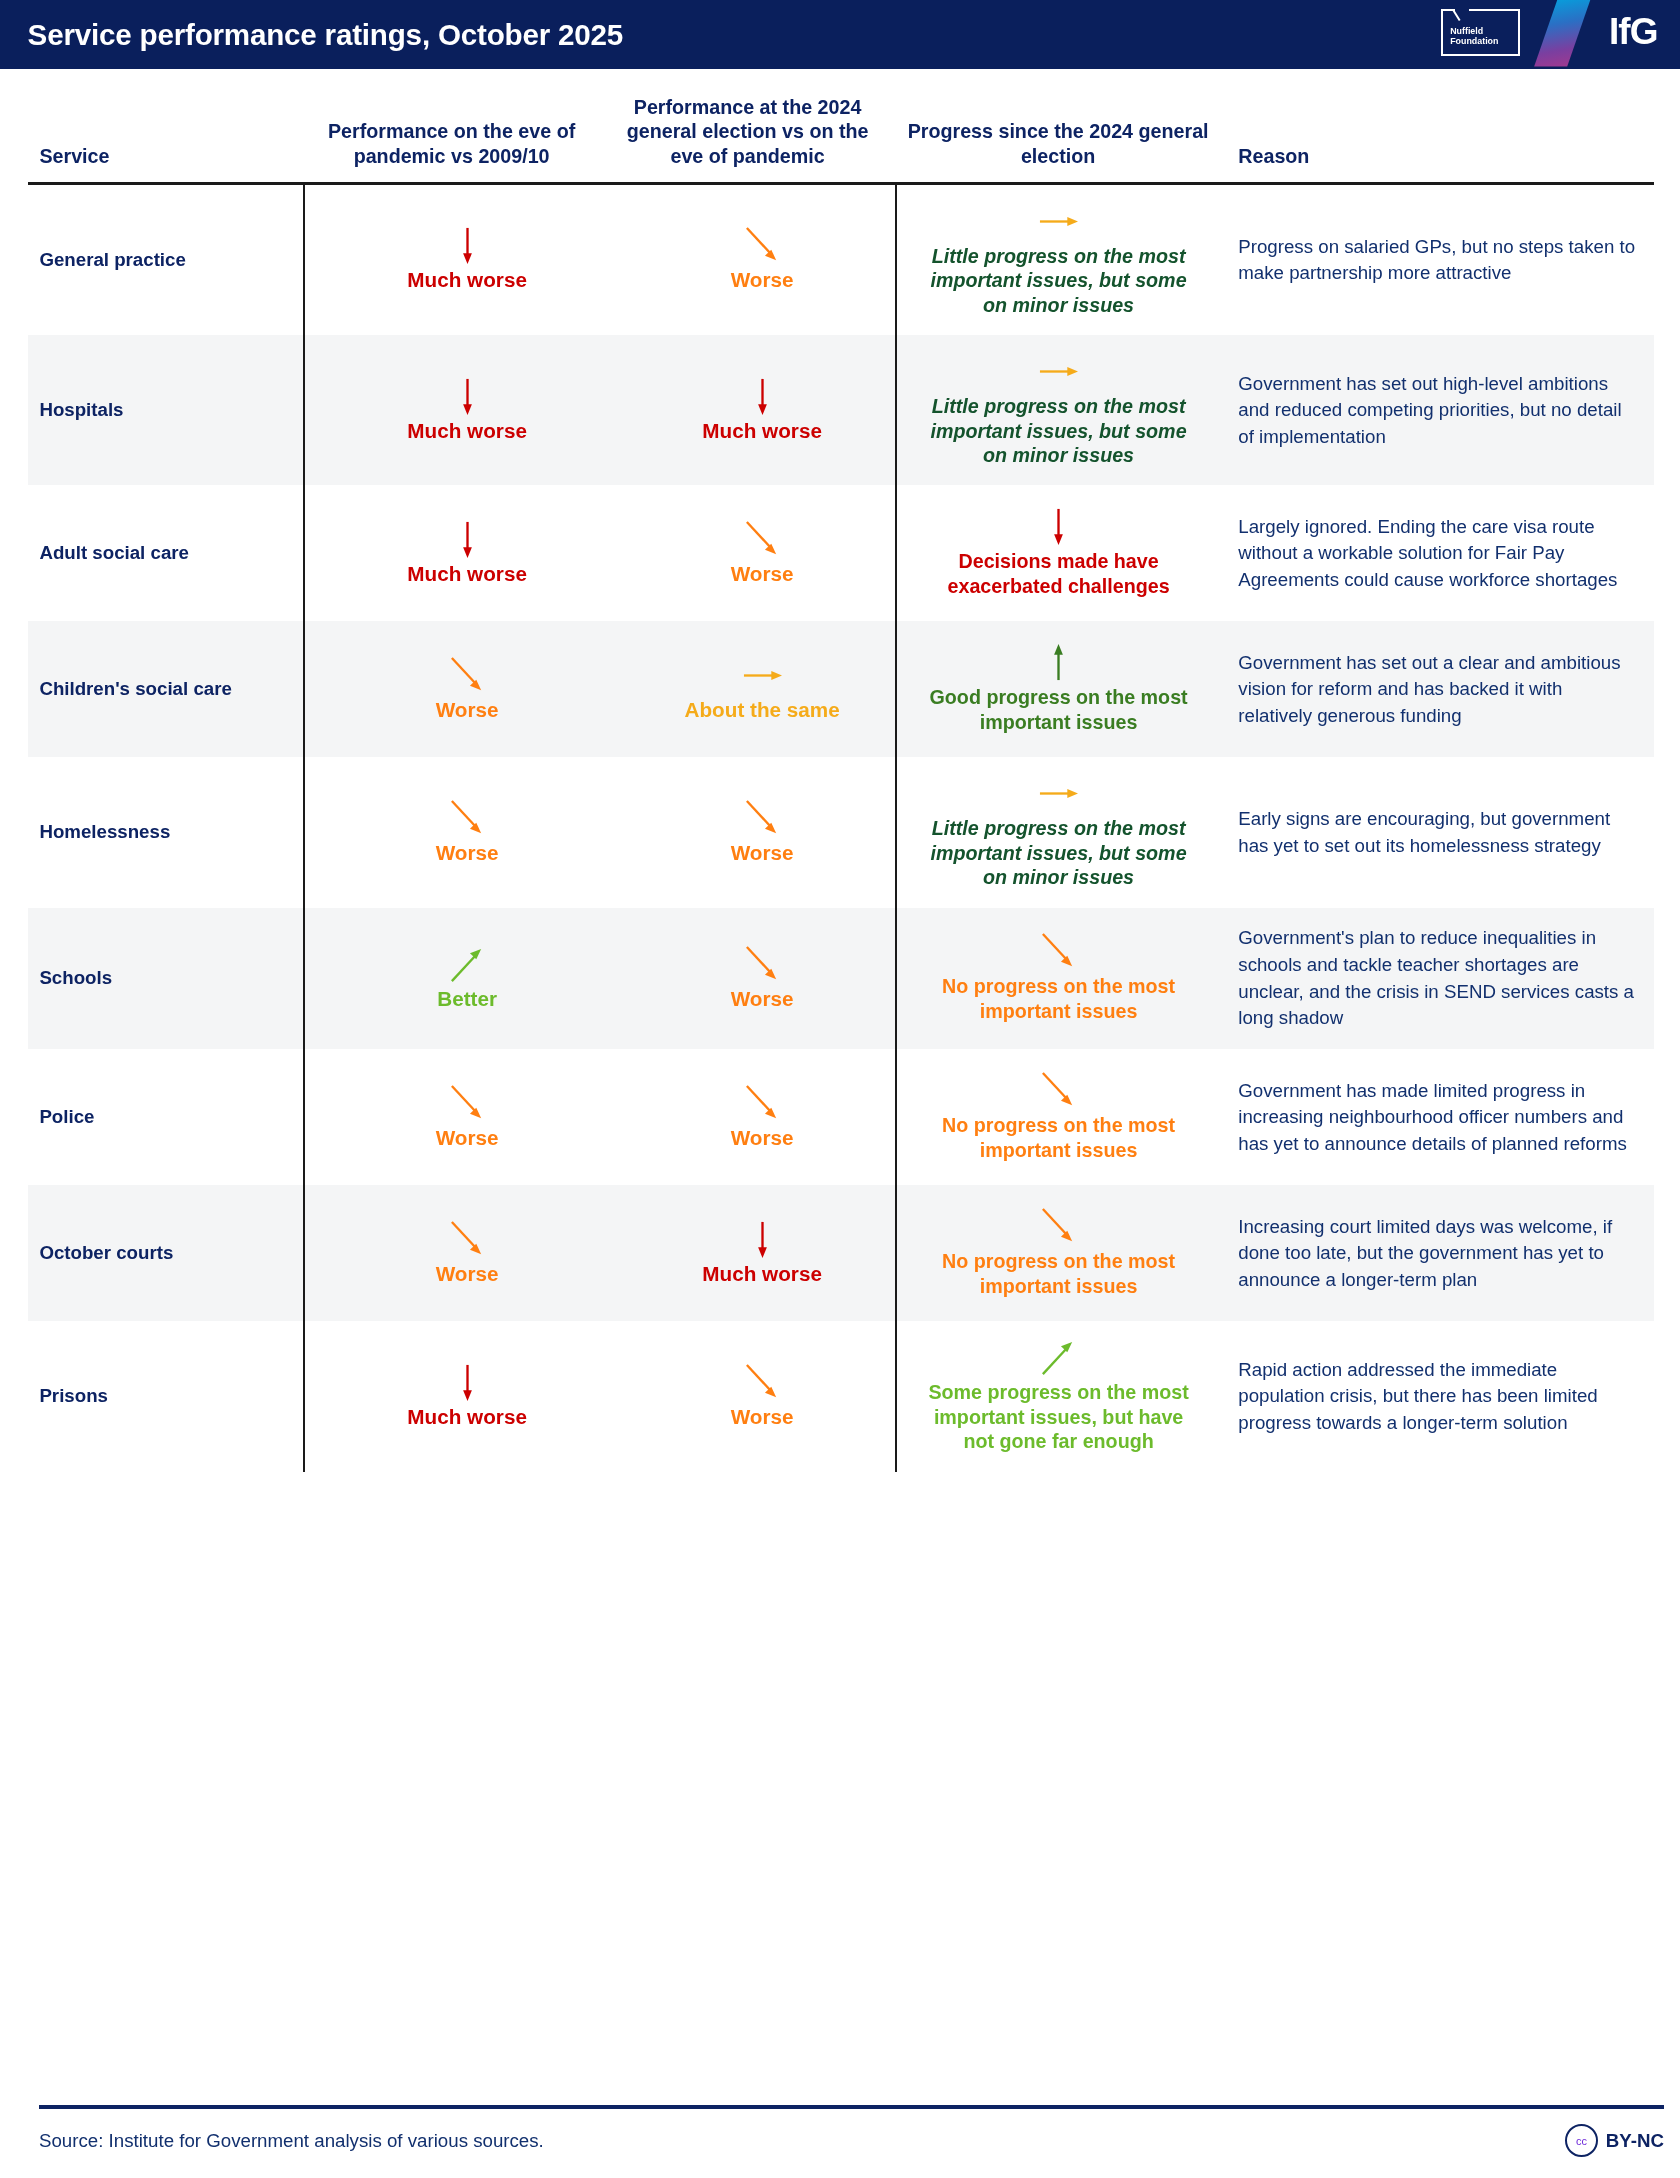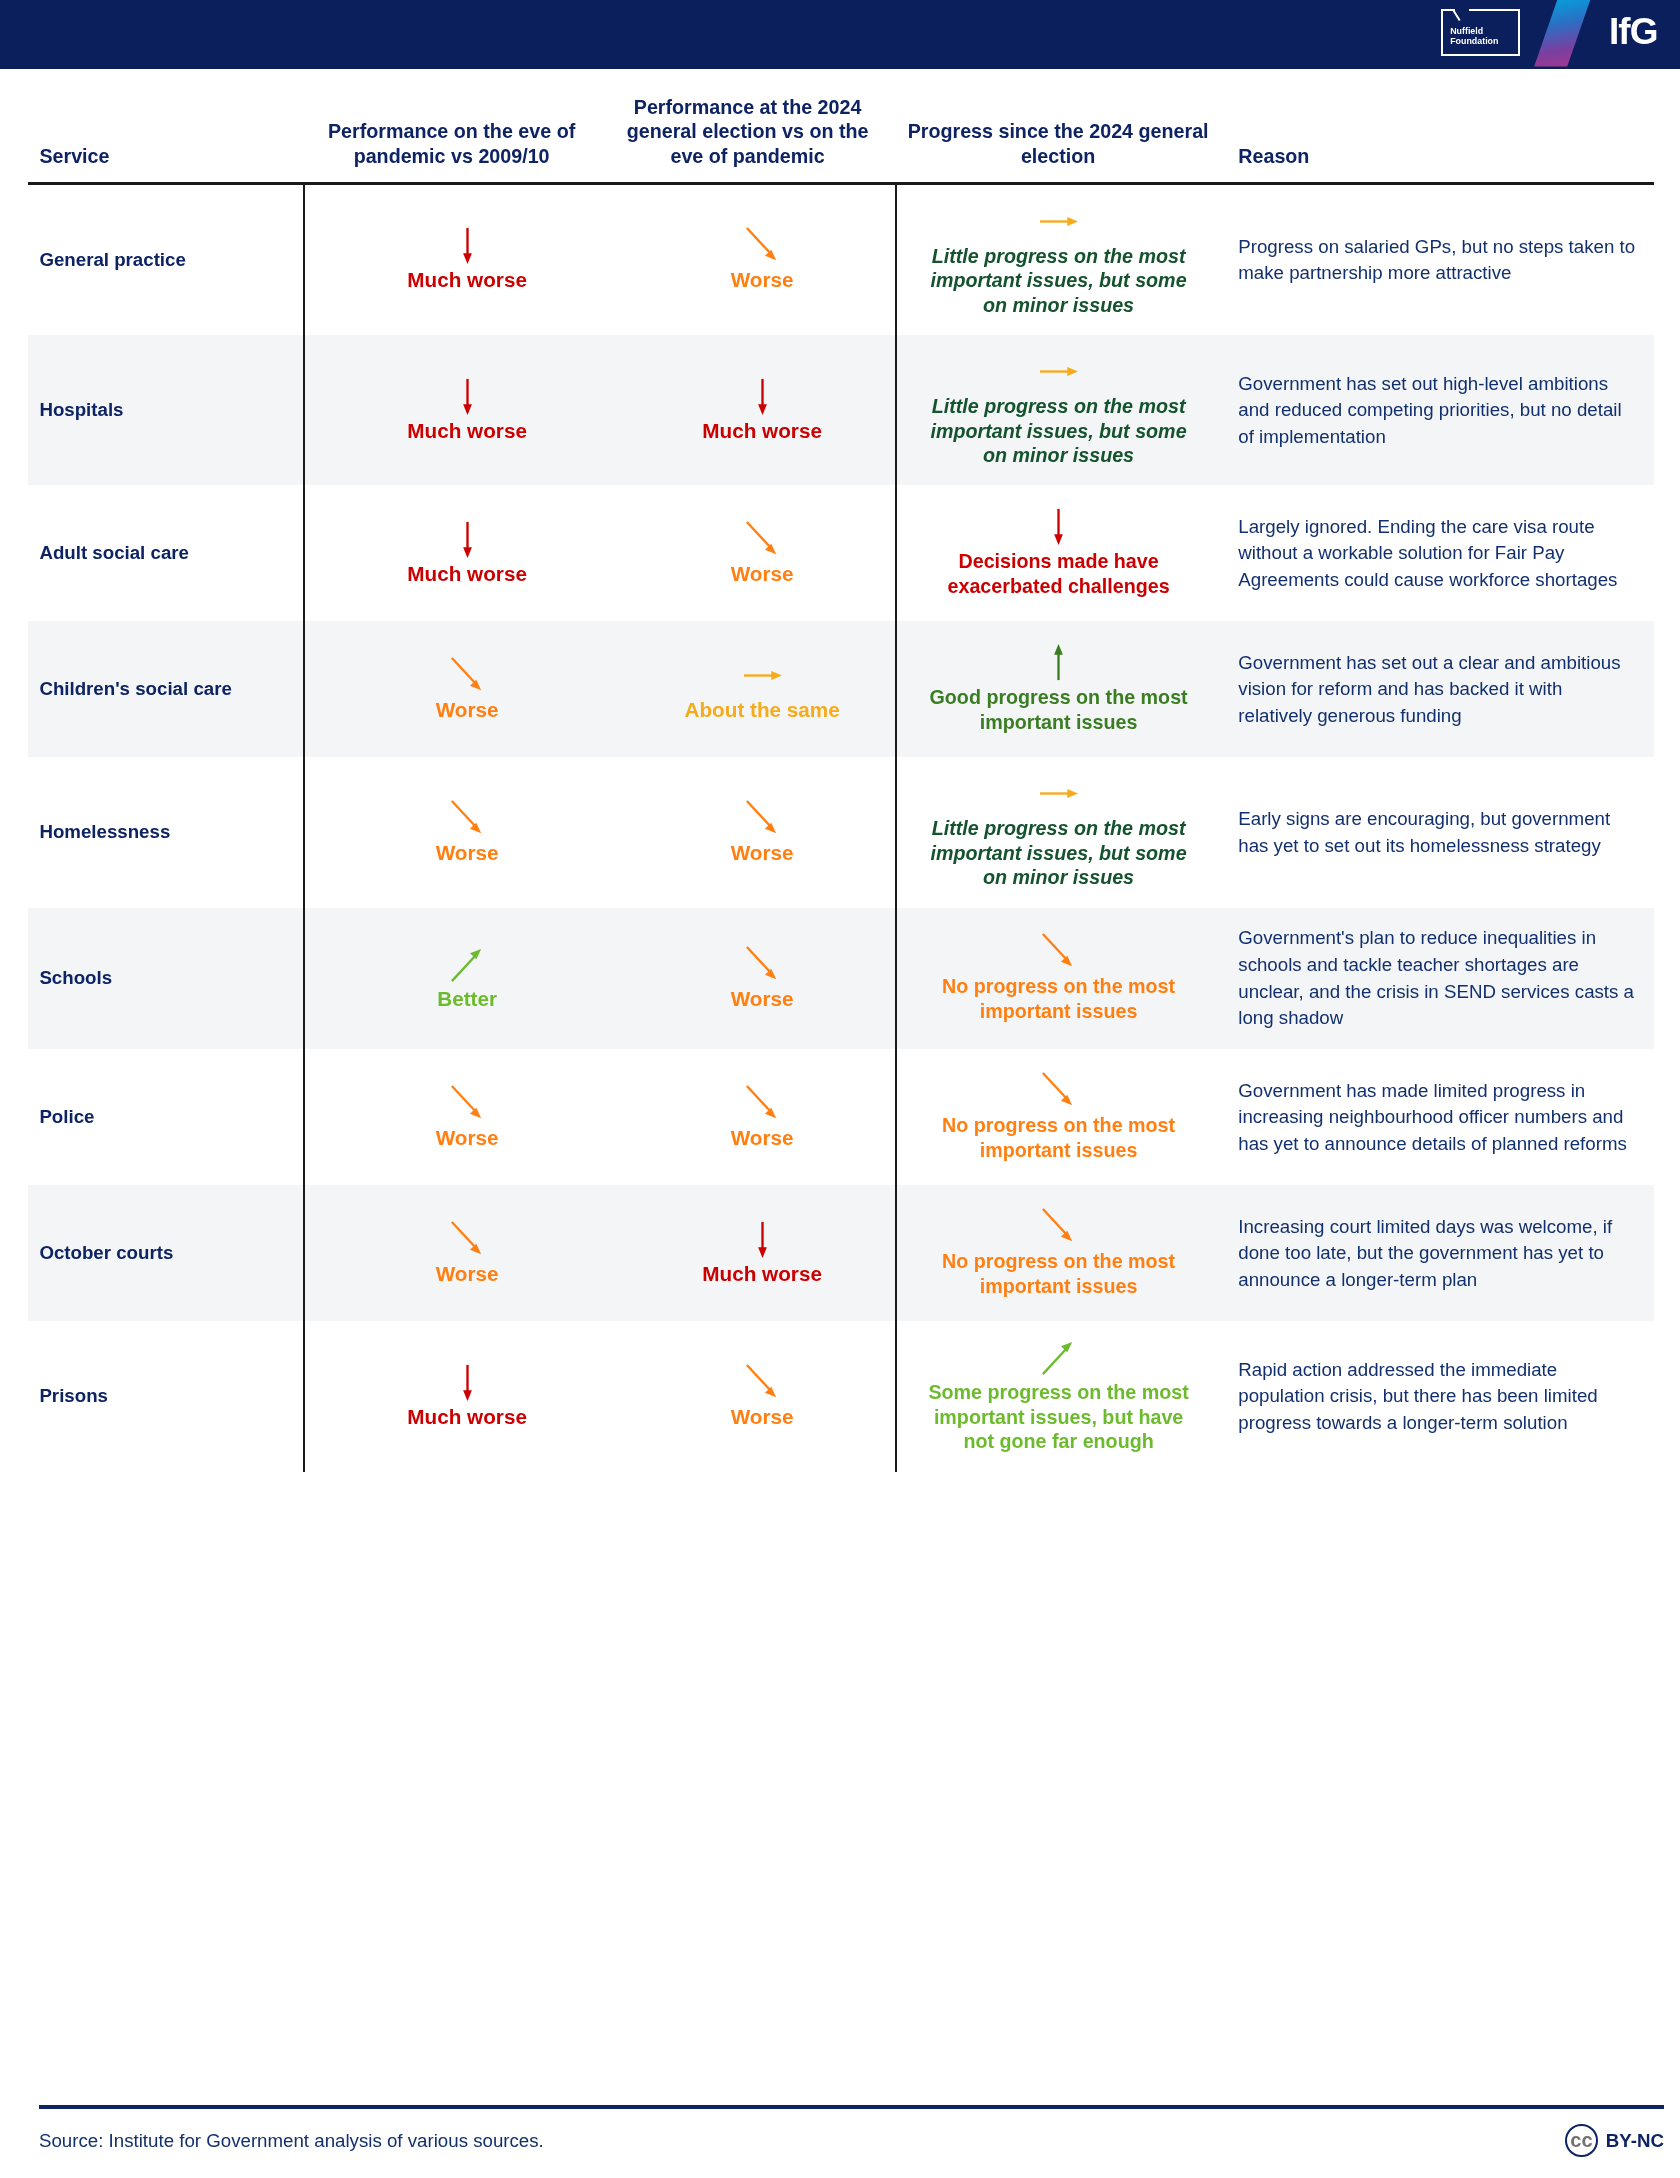--- a/index.html
+++ b/index.html
@@ -216,34 +216,35 @@
   .cc {
     display: flex;
     align-items: center;
     gap: 7.9px;
   }
   .cc-circle {
     width: 33px; height: 33px;
     border: 2.5px solid #0d2363;
     border-radius: 50%;
     display: flex; align-items: center; justify-content: center;
-    color: #737373;
-    font-size: 20px;
-    font-weight: bold;
+    color: #6d28d9;
+    font-size: 11px;
+    font-weight: normal;
   }
   .cc-text {
     color: #0d2363;
     font-size: 18.7px;
     font-weight: bold;
   }
 </style>
 </head>
 <body>
 
 <div class="header">
+  <div class="header-title">Service performance ratings, October 2025</div>
   <div class="brandbar">
     <div class="nuffield">
       <span class="nslash"></span>
       <div class="ntext">
         <div>Nuffield</div>
         <div>Foundation</div>
       </div>
     </div>
     <div class="gradslash"></div>
     <div class="ifg">IfG</div>

